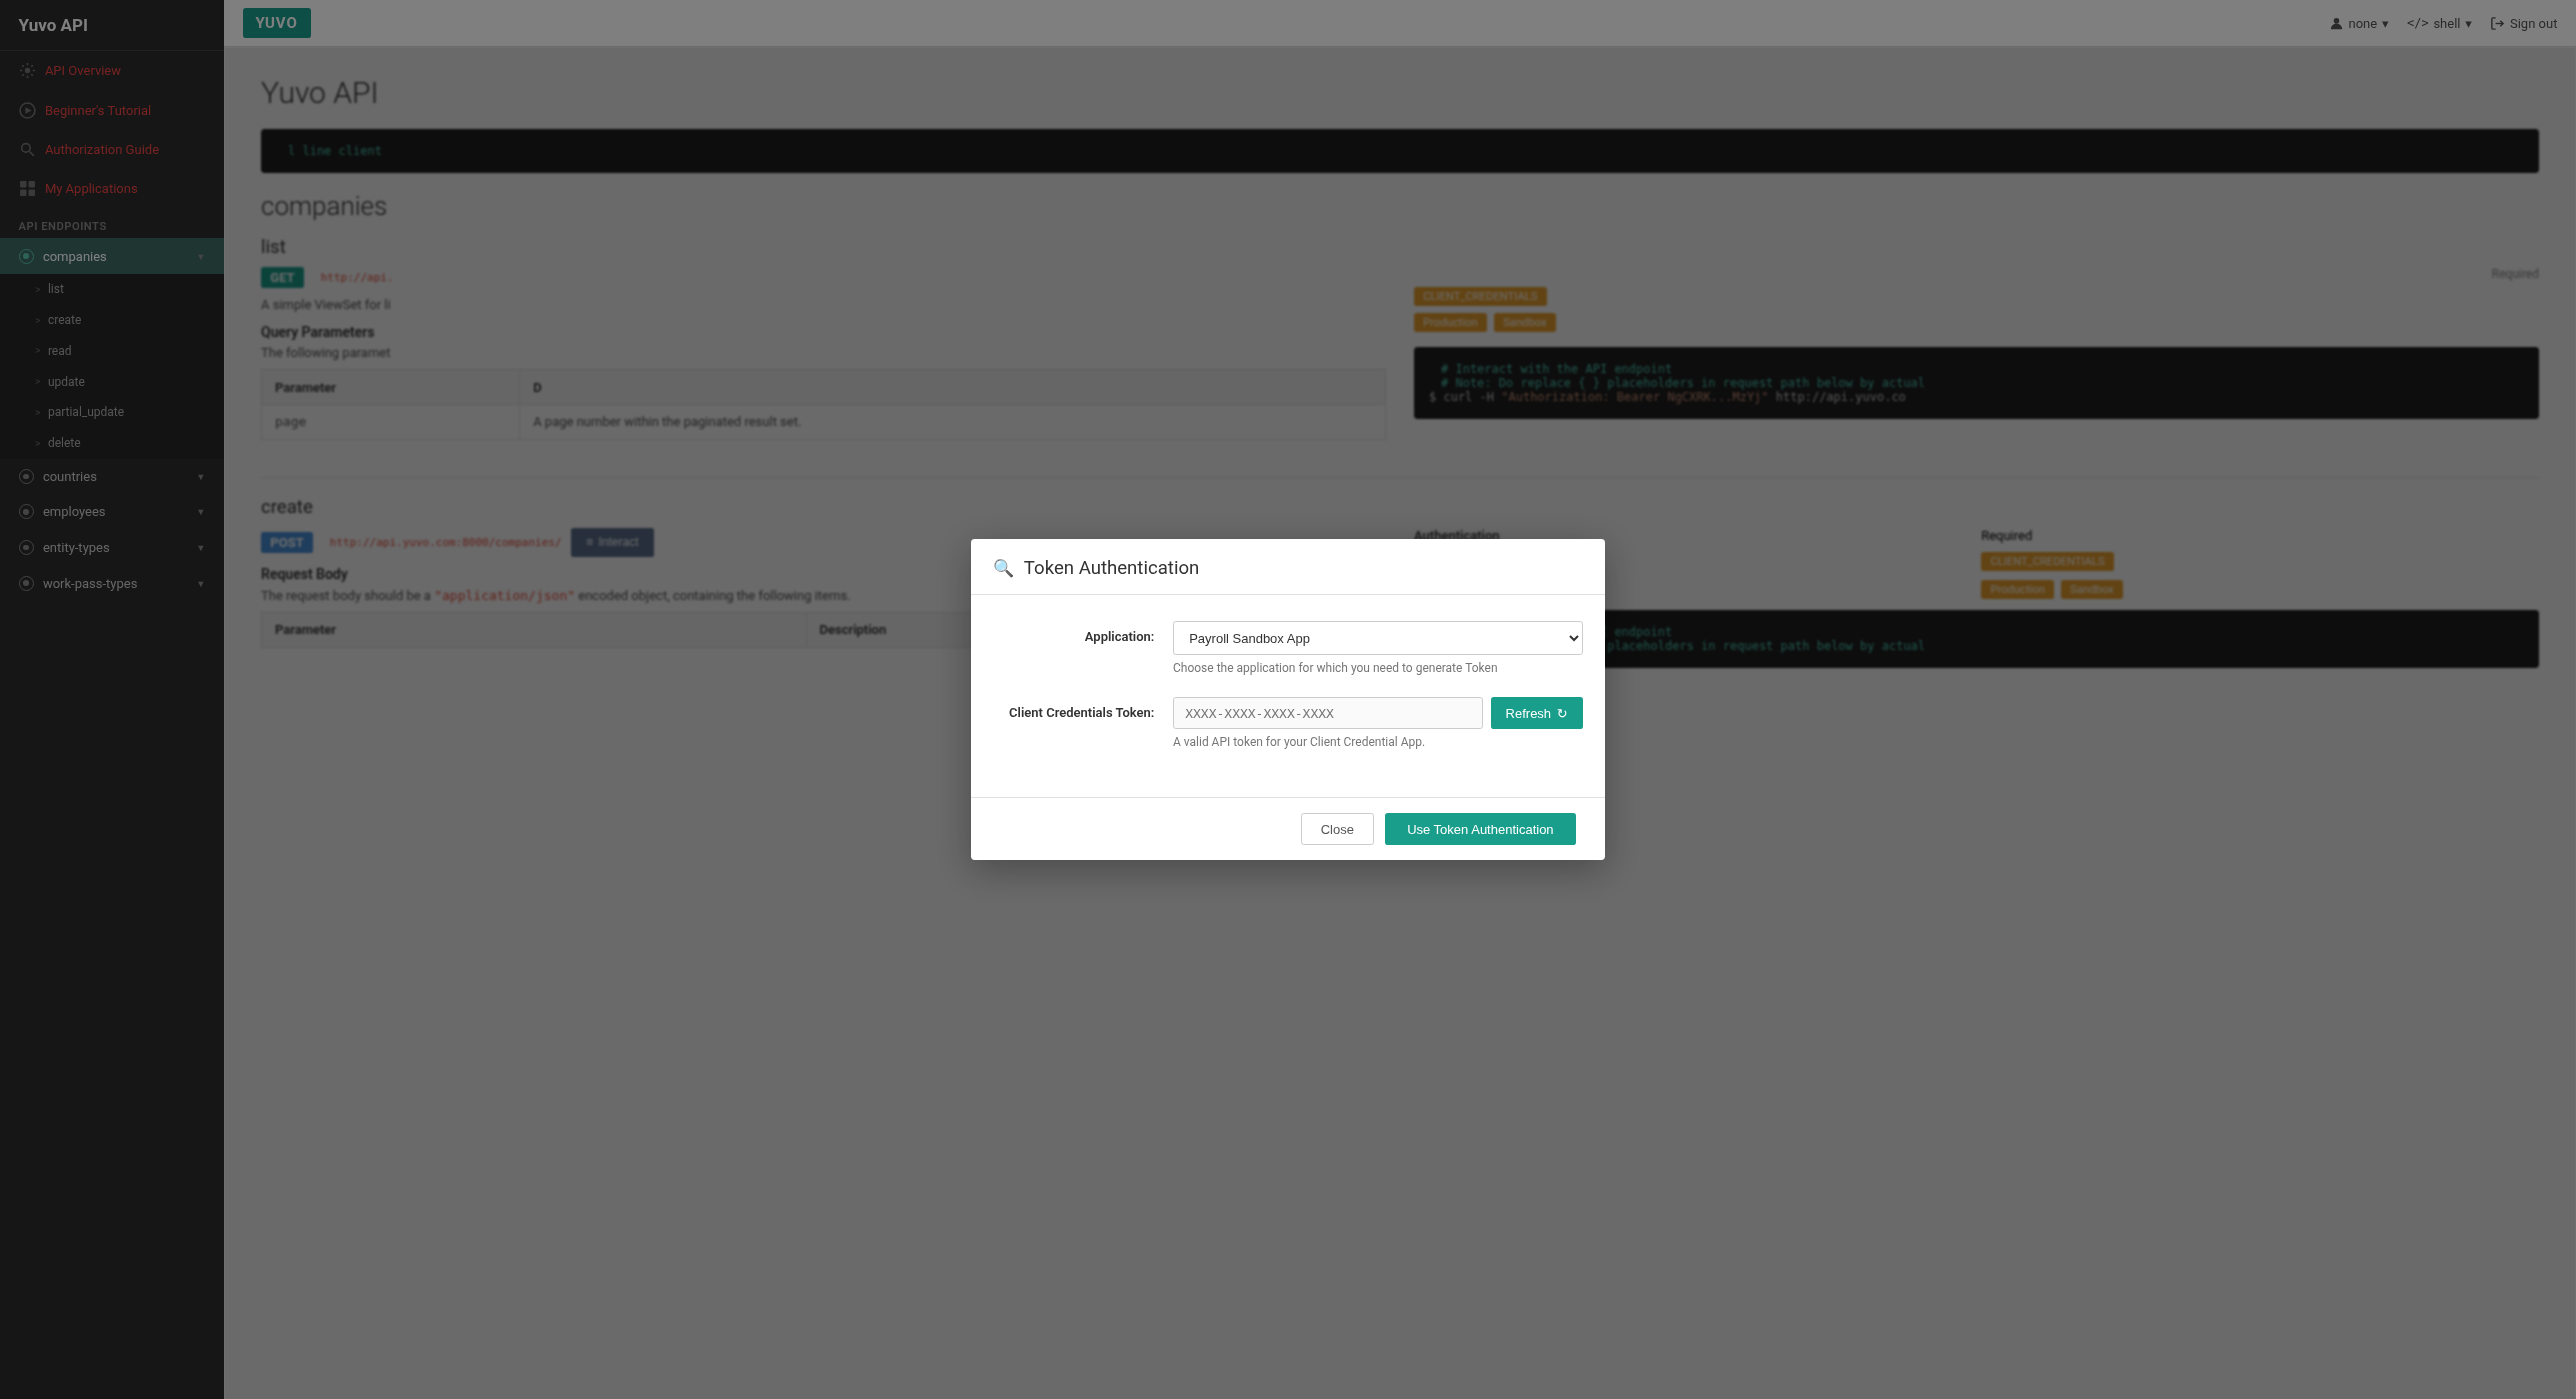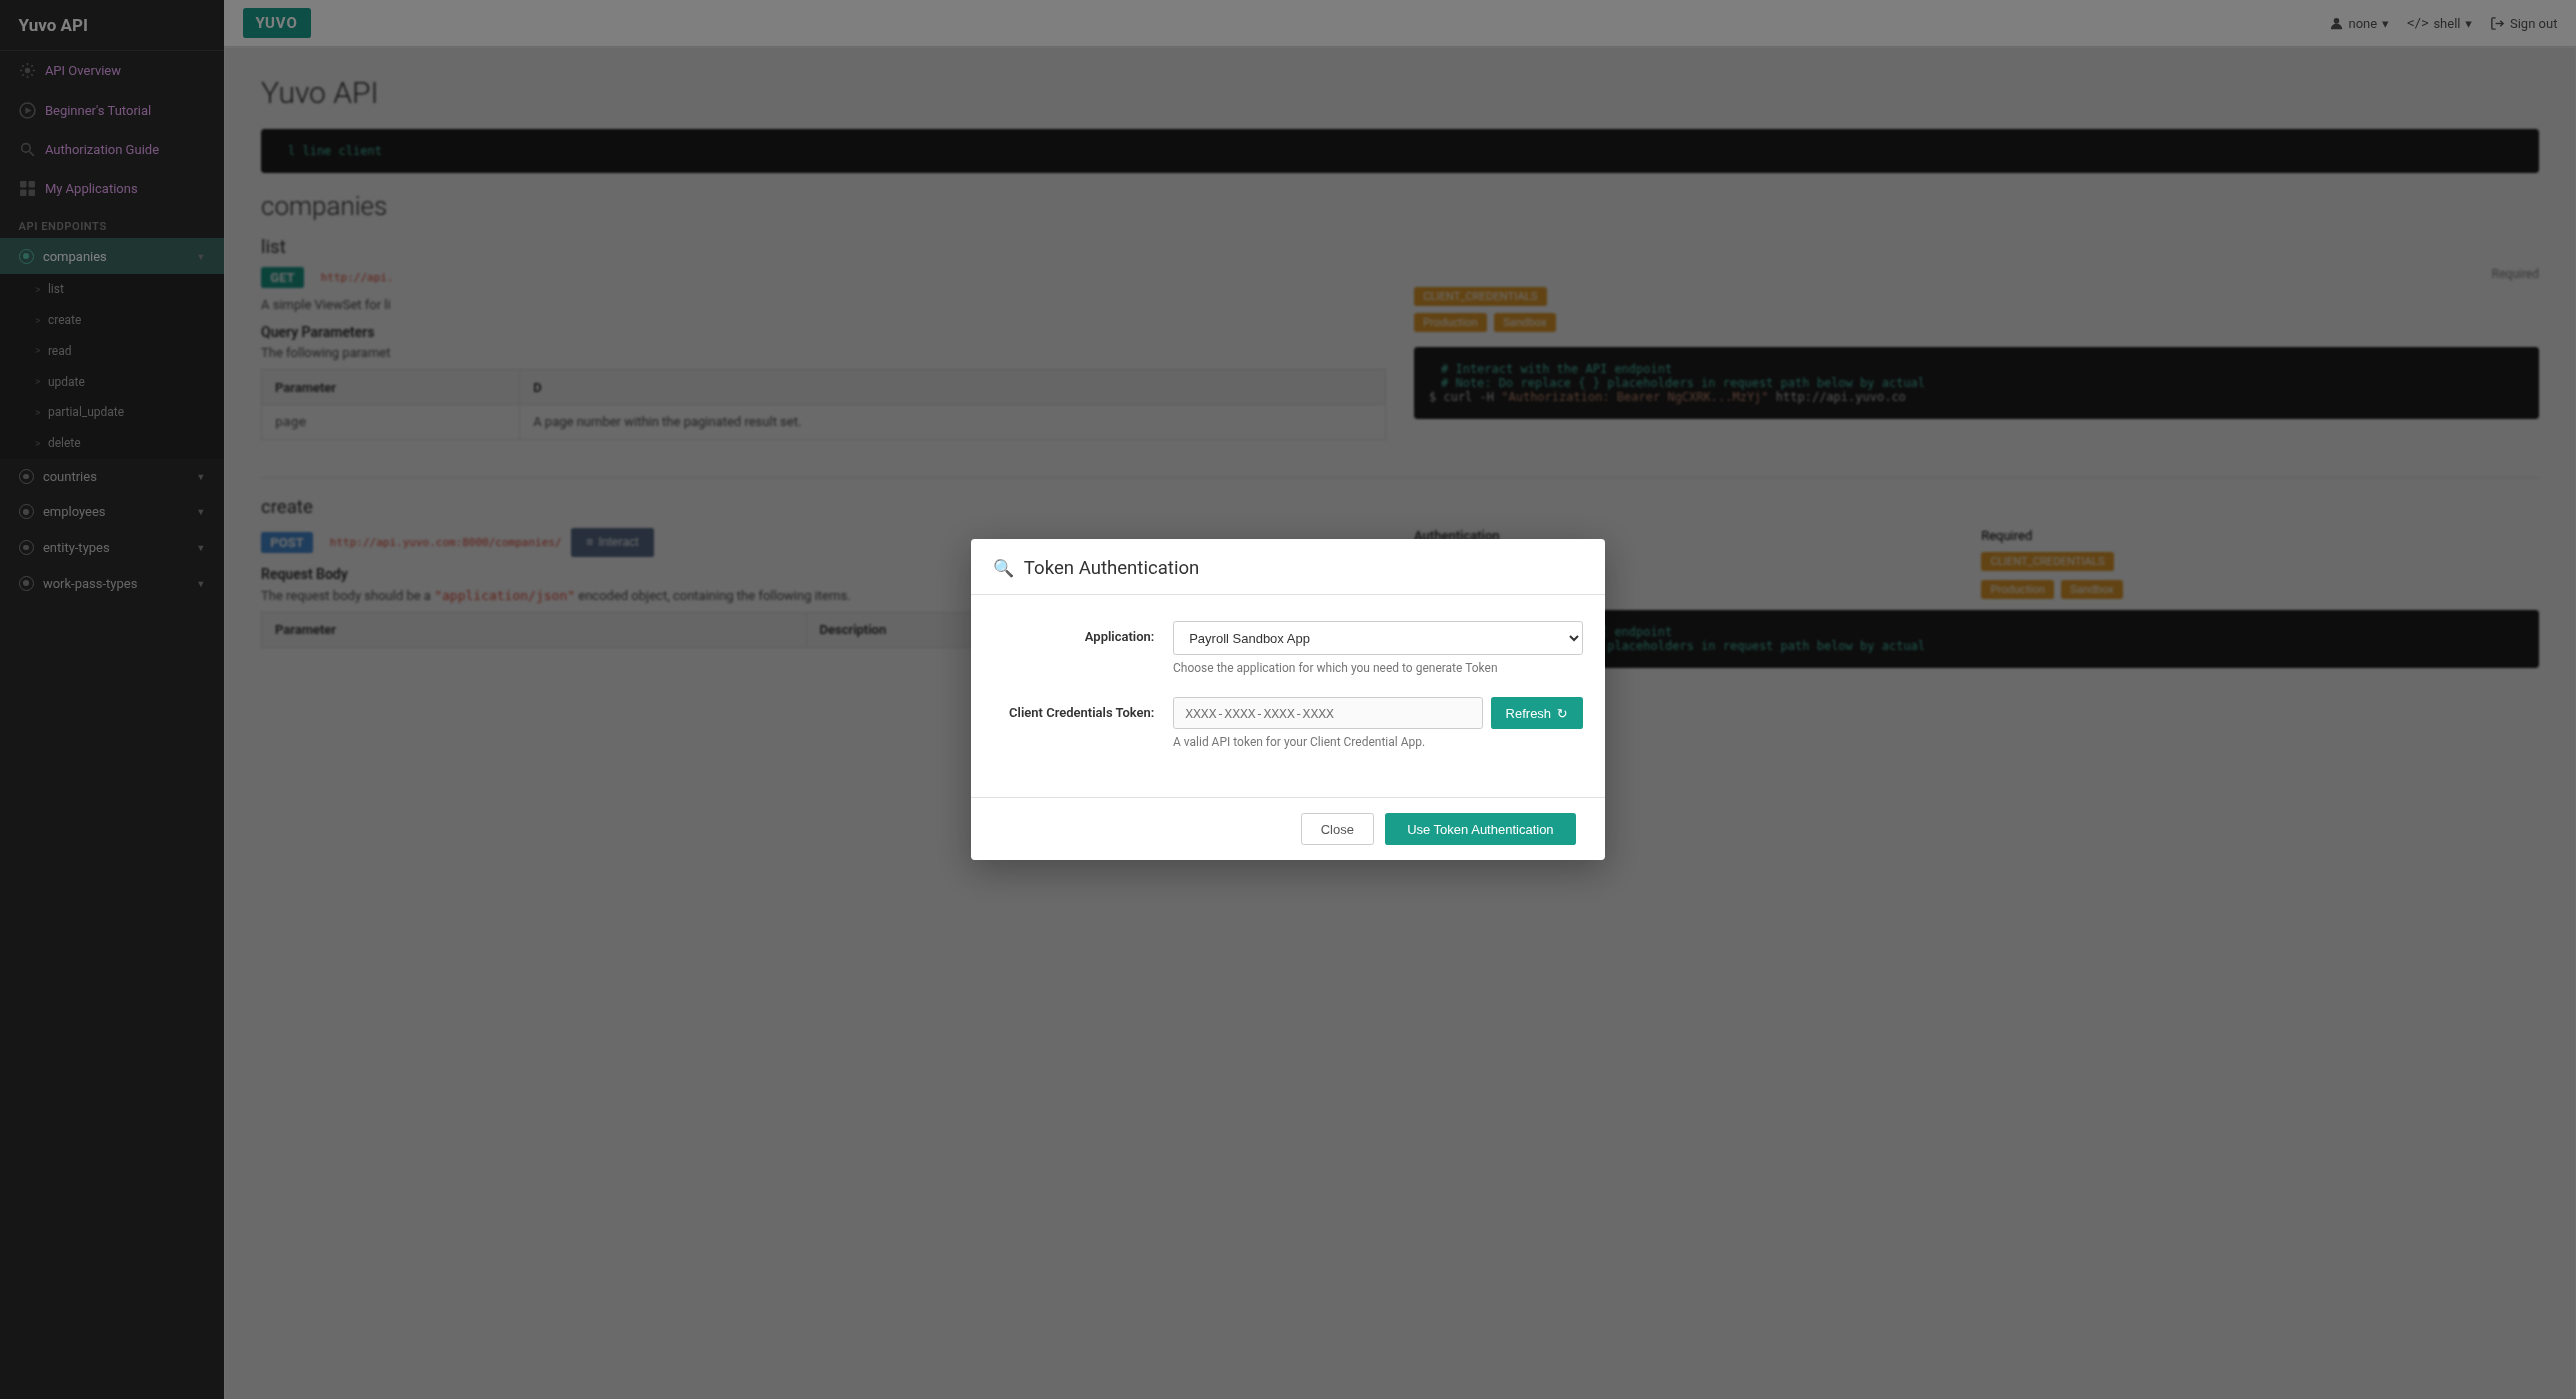--- a/index.html
+++ b/index.html
@@ -5,21 +5,21 @@
     * { box-sizing: border-box; margin: 0; padding: 0; }
     body { font-family: -apple-system, BlinkMacSystemFont, 'Segoe UI', Roboto, sans-serif; font-size: 13px; background: #f5f5f5; }
 
     
     .app-layout { display: flex; height: 100vh; overflow: hidden; }
     .sidebar { width: 224px; background: #2c2c2c; color: #ccc; flex-shrink: 0; display: flex; flex-direction: column; overflow-y: auto; }
     .main-content { flex: 1; overflow-y: auto; position: relative; }
 
     
     .sidebar-header { padding: 15px 18.6px; font-size: 17px; font-weight: bold; color: #fff; border-bottom: 0.9px solid #444; }
-    .sidebar-nav-item { display: flex; align-items: center; gap: 9.3px; padding: 11.2px 18.6px; cursor: pointer; color: #f0abfc; font-size: 13px; }
+    .sidebar-nav-item { display: flex; align-items: center; gap: 9.3px; padding: 11.2px 18.6px; cursor: pointer; color: #ef4444; font-size: 13px; }
     .sidebar-nav-item .nav-icon { width: 17px; height: 17px; opacity: 0.8; }
     .sidebar-section-label { padding: 11.2px 18.6px 5.6px; font-size: 11.2px; font-weight: 600; color: #888; text-transform: uppercase; letter-spacing: 0.5px; }
     .sidebar-endpoint-item { display: flex; align-items: center; justify-content: space-between; padding: 10.3px 18.6px; cursor: pointer; color: #ccc; font-size: 13px; }
     .sidebar-endpoint-item.active { background: #3d6b65; color: #fff; }
     .sidebar-endpoint-item .endpoint-icon { width: 15px; height: 15px; border: 1.9px solid #888; border-radius: 50%; display: inline-flex; align-items: center; justify-content: center; }
     .sidebar-endpoint-item.active .endpoint-icon { border-color: #5bc4b0; }
     .sidebar-endpoint-icon-dot { width: 5.6px; height: 5.6px; background: #888; border-radius: 50%; }
     .sidebar-endpoint-item.active .sidebar-endpoint-icon-dot { background: #5bc4b0; }
     .chevron { font-size: 9.3px; color: #888; }
     .sidebar-sub-items { background: #262626; }

